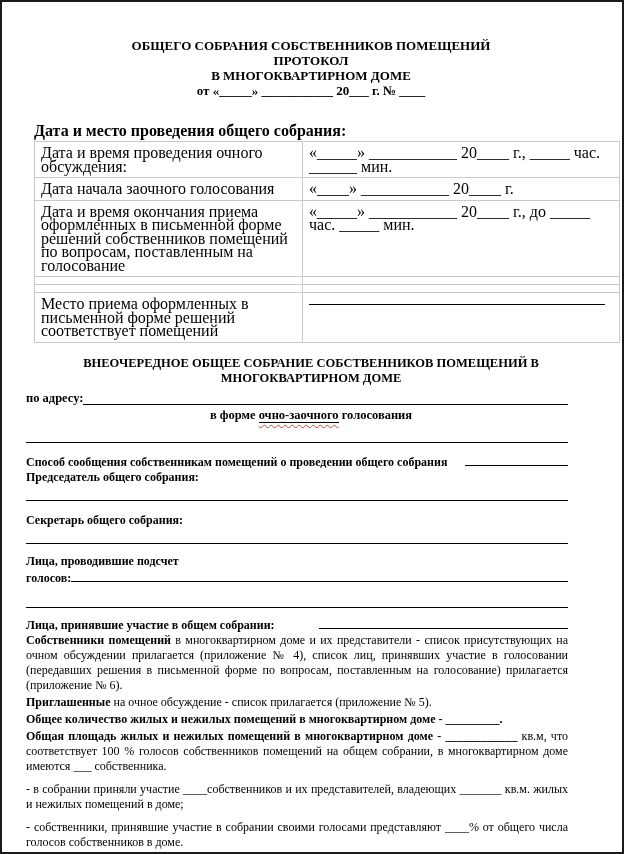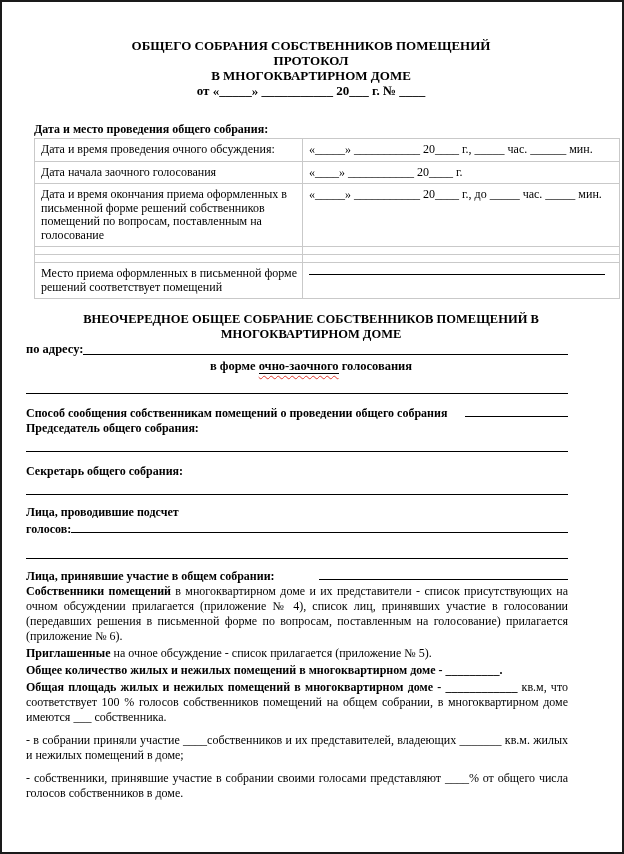--- a/index.html
+++ b/index.html
@@ -10,31 +10,31 @@
     background:#ffffff;
     font-family:"Liberation Serif", serif;
     color:#000;
     padding:36px 54px 0 24px;
     position:relative;
     overflow:hidden;
   }
   
   .title-block { text-align:center; font-weight:bold; font-size:13px; line-height:15px; margin-right:-28px; margin-bottom:24px; }
   
-  .tbl-heading { font-weight:bold; font-size:12px; margin:0 0 1px 8px; }
+  .tbl-heading { font-weight:bold; font-size:16px; margin:0 0 1px 8px; }
   table.meeting { border-collapse:collapse; width:586px; margin-left:8px; table-layout:fixed; }
-  table.meeting td { border:1px solid #c9c9c9; vertical-align:top; font-size:12px; line-height:13.5px; padding:4px 5px 4px 6px; }
+  table.meeting td { border:1px solid #c9c9c9; vertical-align:top; font-size:16px; line-height:13.5px; padding:4px 5px 4px 6px; }
   table.meeting td.lbl { width:256px; }
   table.meeting tr.spacer td { padding:0; height:7px; }
   .cell-line { border-bottom:1.4px solid #000; width:97%; height:1px; margin-top:9px; }
   .cell-line.tall { margin-top:6px; }
   
   .centered { text-align:center; margin-right:-28px; }
   .sec-heading { font-weight:bold; font-size:12.5px; line-height:15px; margin-top:13px; }
-  .addr-row { display:flex; align-items:flex-start; font-weight:bold; font-size:12.5px; }
+  .addr-row { display:flex; align-items:center; font-weight:bold; font-size:12.5px; margin-top:5px; }
   .addr-row .fill { flex:1; border-bottom:1.4px solid #000; height:12px; }
   .form-line { font-weight:bold; font-size:12.5px; margin-top:2px; }
   .spell { border-bottom:1px solid #000; text-decoration:underline wavy #e0392e 1px; text-underline-offset:5px; }
   
   .lbl-b { font-weight:bold; font-size:12px; line-height:15px; }
   .rule { border-bottom:1.4px solid #000; height:1px; }
   .flex-row { display:flex; align-items:baseline; }
   .flex-row .fill { flex:1; border-bottom:1.4px solid #000; height:12px; }
   .para { font-size:12px; line-height:15px; text-align:justify; }
   .para .b { font-weight:bold; }

